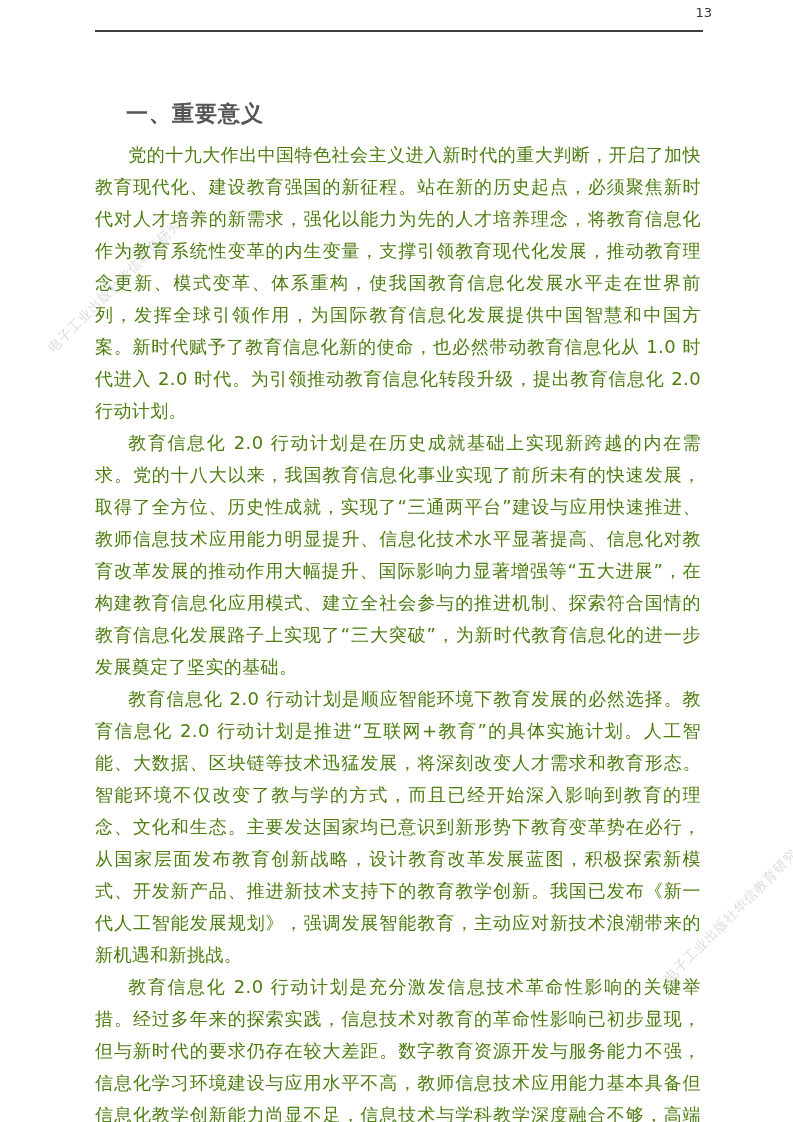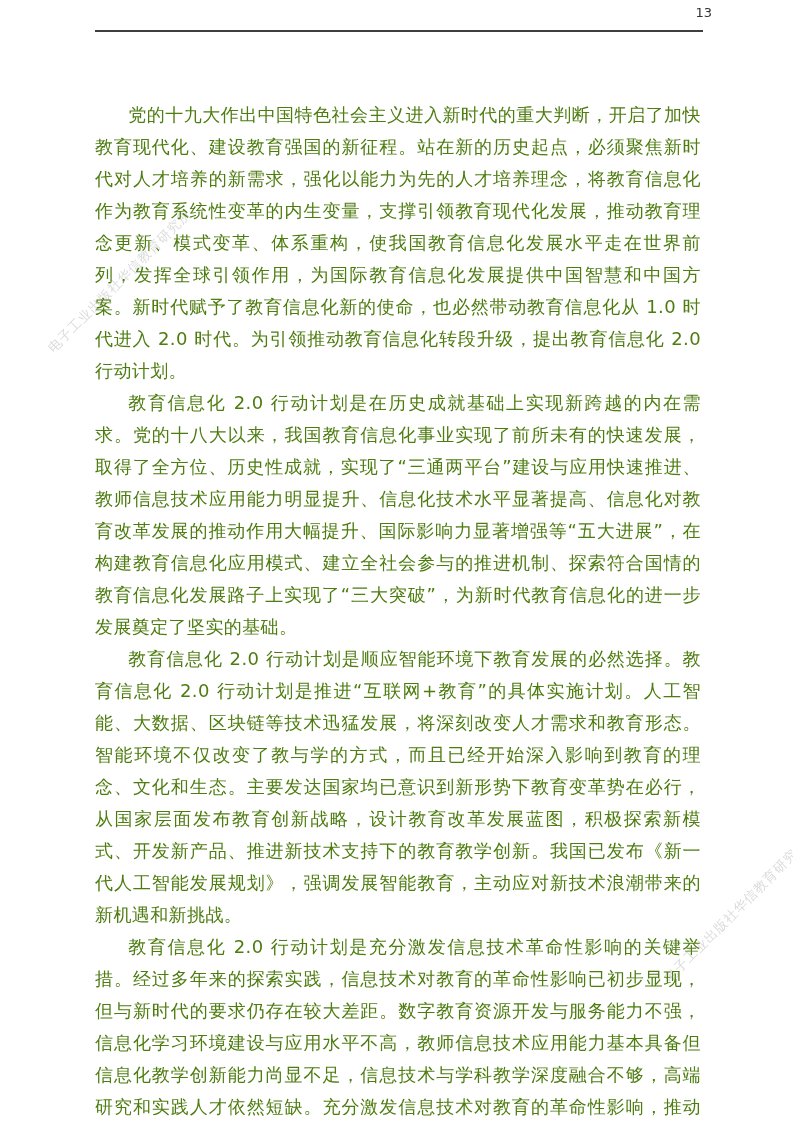--- a/index.html
+++ b/index.html
@@ -74,20 +74,21 @@
 
   <div class="page-number">13</div>
 
   <div class="header-rule"></div>
 
   <div class="watermark wm-1">电子工业出版社华信教育研究所</div>
 
   <div class="watermark wm-2">电子工业出版社华信教育研究所</div>
 
   <div class="content">
+    <h2 class="section-heading">一、重要意义</h2>
 
     <div>
         <p class="para">党的十九大作出中国特色社会主义进入新时代的重大判断，开启了加快教育现代化、建设教育强国的新征程。站在新的历史起点，必须聚焦新时代对人才培养的新需求，强化以能力为先的人才培养理念，将教育信息化作为教育系统性变革的内生变量，支撑引领教育现代化发展，推动教育理念更新、模式变革、体系重构，使我国教育信息化发展水平走在世界前列，发挥全球引领作用，为国际教育信息化发展提供中国智慧和中国方案。新时代赋予了教育信息化新的使命，也必然带动教育信息化从 1.0 时代进入 2.0 时代。为引领推动教育信息化转段升级，提出教育信息化 2.0 行动计划。</p>
         <p class="para">教育信息化 2.0 行动计划是在历史成就基础上实现新跨越的内在需求。党的十八大以来，我国教育信息化事业实现了前所未有的快速发展，取得了全方位、历史性成就，实现了“三通两平台”建设与应用快速推进、教师信息技术应用能力明显提升、信息化技术水平显著提高、信息化对教育改革发展的推动作用大幅提升、国际影响力显著增强等“五大进展”，在构建教育信息化应用模式、建立全社会参与的推进机制、探索符合国情的教育信息化发展路子上实现了“三大突破”，为新时代教育信息化的进一步发展奠定了坚实的基础。</p>
         <p class="para">教育信息化 2.0 行动计划是顺应智能环境下教育发展的必然选择。教育信息化 2.0 行动计划是推进“互联网+教育”的具体实施计划。人工智能、大数据、区块链等技术迅猛发展，将深刻改变人才需求和教育形态。智能环境不仅改变了教与学的方式，而且已经开始深入影响到教育的理念、文化和生态。主要发达国家均已意识到新形势下教育变革势在必行，从国家层面发布教育创新战略，设计教育改革发展蓝图，积极探索新模式、开发新产品、推进新技术支持下的教育教学创新。我国已发布《新一代人工智能发展规划》，强调发展智能教育，主动应对新技术浪潮带来的新机遇和新挑战。</p>
         <p class="para">教育信息化 2.0 行动计划是充分激发信息技术革命性影响的关键举措。经过多年来的探索实践，信息技术对教育的革命性影响已初步显现，但与新时代的要求仍存在较大差距。数字教育资源开发与服务能力不强，信息化学习环境建设与应用水平不高，教师信息技术应用能力基本具备但信息化教学创新能力尚显不足，信息技术与学科教学深度融合不够，高端研究和实践人才依然短缺。充分激发信息技术对教育的革命性影响，推动教育观念更新、模式变革、</p>
       </div>
   </div>
 
 </div>

